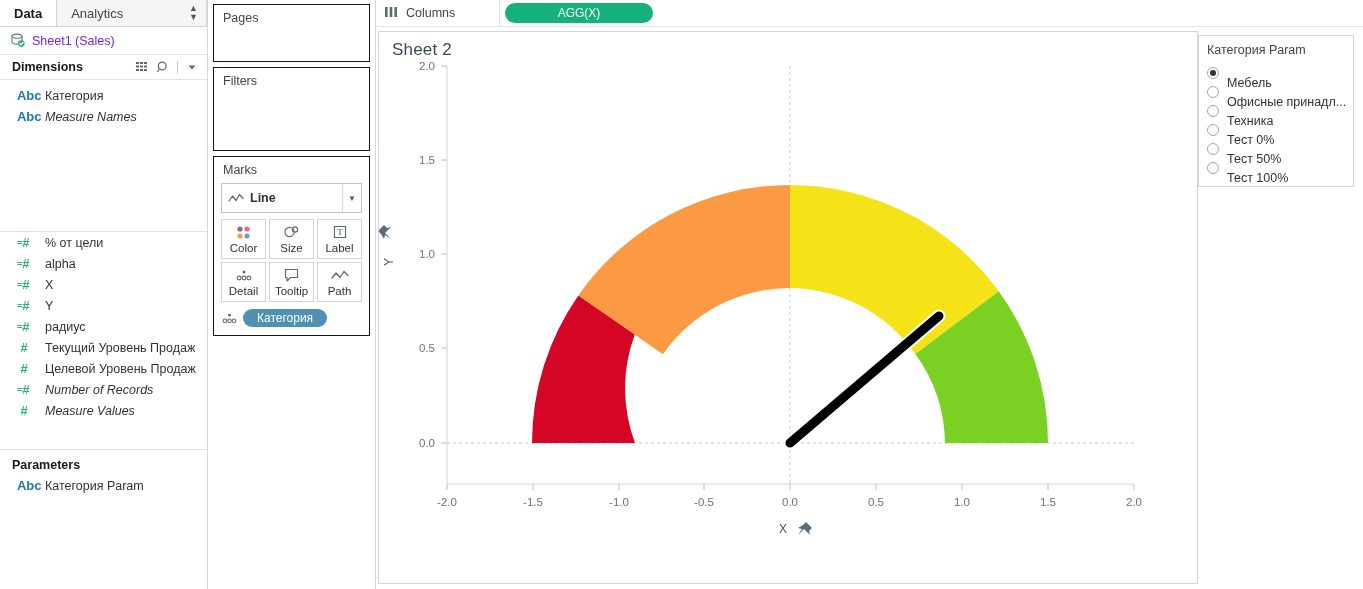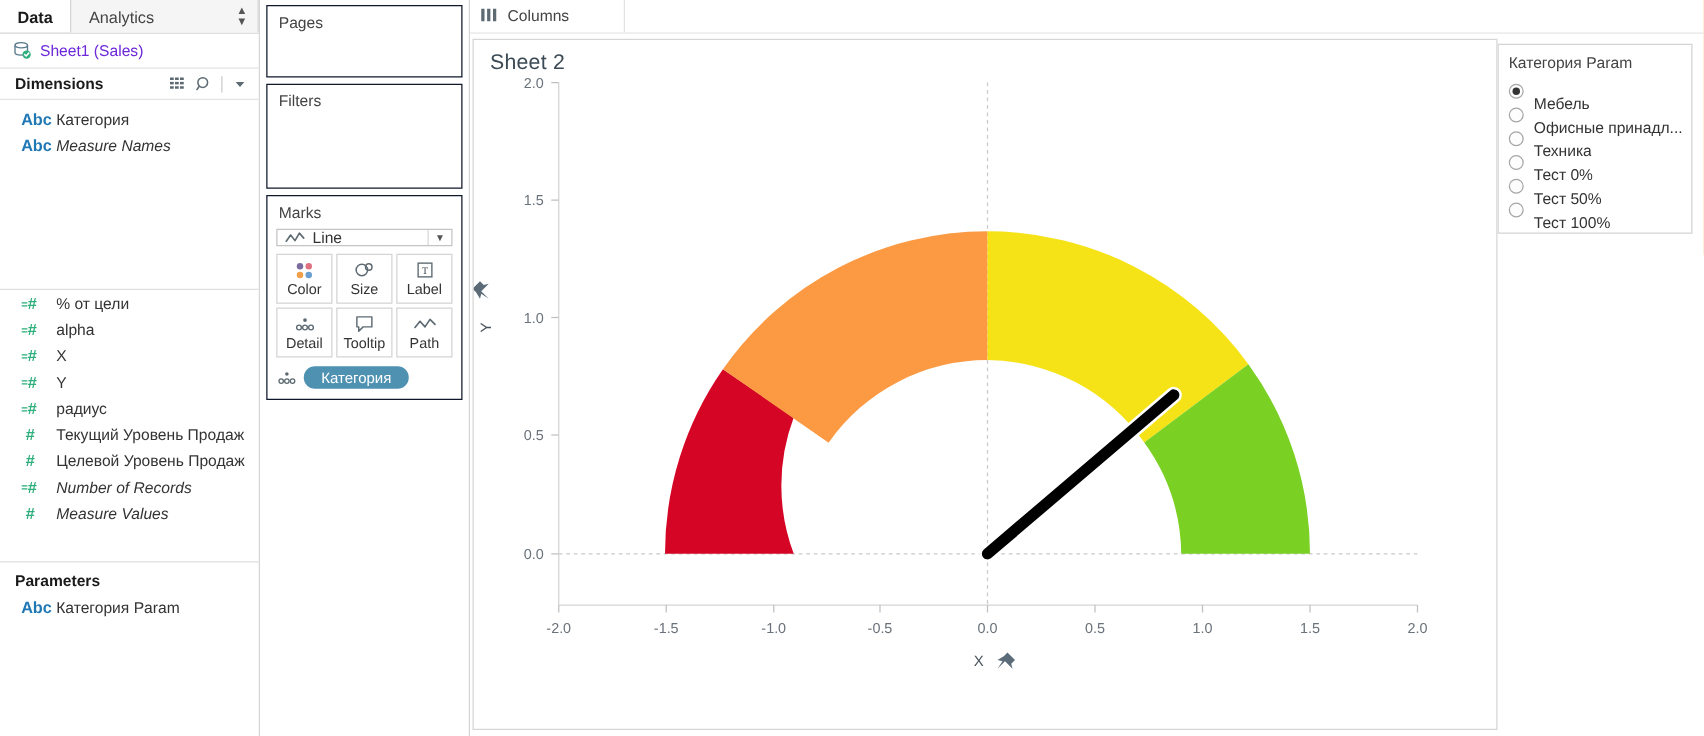--- a/index.html
+++ b/index.html
@@ -103,25 +103,25 @@
   .card-title {
     font-size: 12.5px; color: #444;
     padding: 6px 0 3px 9px;
   }
   .card.pages { height: 58px; }
   .card.filters { height: 84px; }
   .card.marks { flex: 0 0 auto; padding-bottom: 8px; }
 
   .mark-type-select {
     margin: 3px 7px 6px 7px;
-    height: 14px;
+    height: 30px;
     border: 1px solid #c4c4c4;
     background: #ffffff;
     display: flex; align-items: center;
-    position: relative; cursor: pointer;
+    position: relative; cursor: pointer; font-weight: bold;
   }
   .mts-icon { width: 20px; display:flex; align-items:center; justify-content:center; margin-left:4px;}
   .mts-label { font-size: 12.5px; color: #333; margin-left: 4px; flex:1;}
   .mts-arrow {
     width: 19px; height: 100%;
     border-left: 1px solid #d8d8d8;
     display: flex; align-items: center; justify-content: center;
     font-size: 8px; color: #555;
   }
 
@@ -489,20 +489,23 @@
           <svg width="14" height="12" viewBox="0 0 14 12">
             <g fill="#5d6a72">
                 <rect x="1" y="1" width="2.6" height="10"></rect>
                 <rect x="5.7" y="1" width="2.6" height="10"></rect>
                 <rect x="10.4" y="1" width="2.6" height="10"></rect>
               </g>
           </svg>
         </span>
         <span>Columns</span>
       </div>
+      <div class="shelf-drop">
+        <span class="pill-green">AGG(X)</span>
+      </div>
     </div>
 
 
     <div class="viz-area">
 
       <div class="viz-panel">
         <div class="sheet-title">Sheet 2</div>
 
         <svg class="chart-svg" width="821" height="525" viewBox="0 0 821 525">
 

